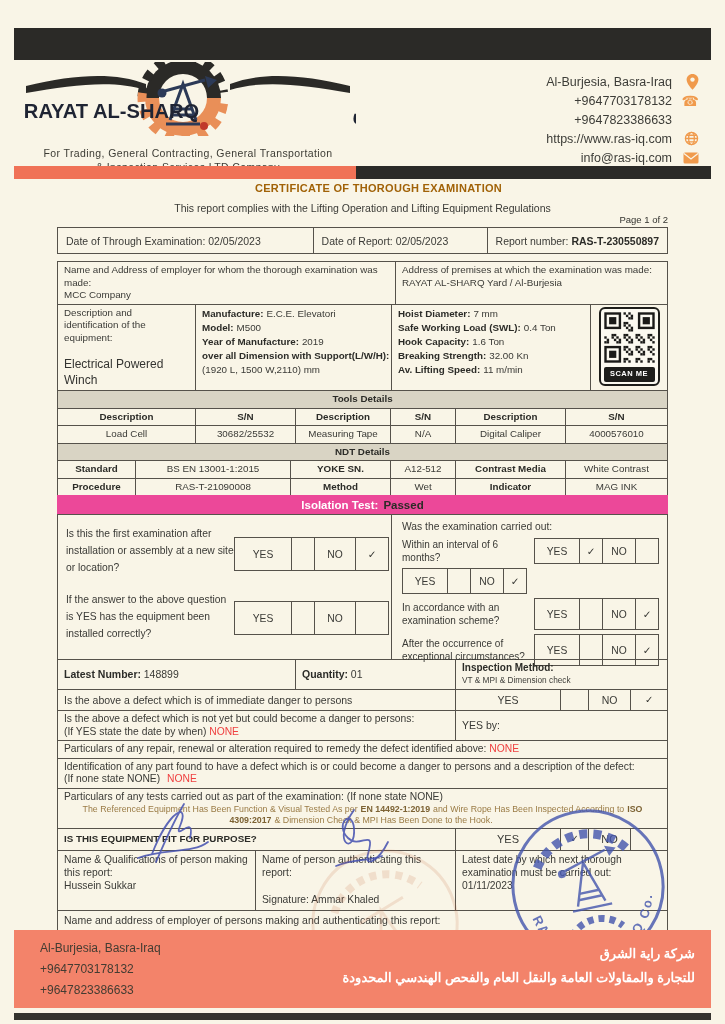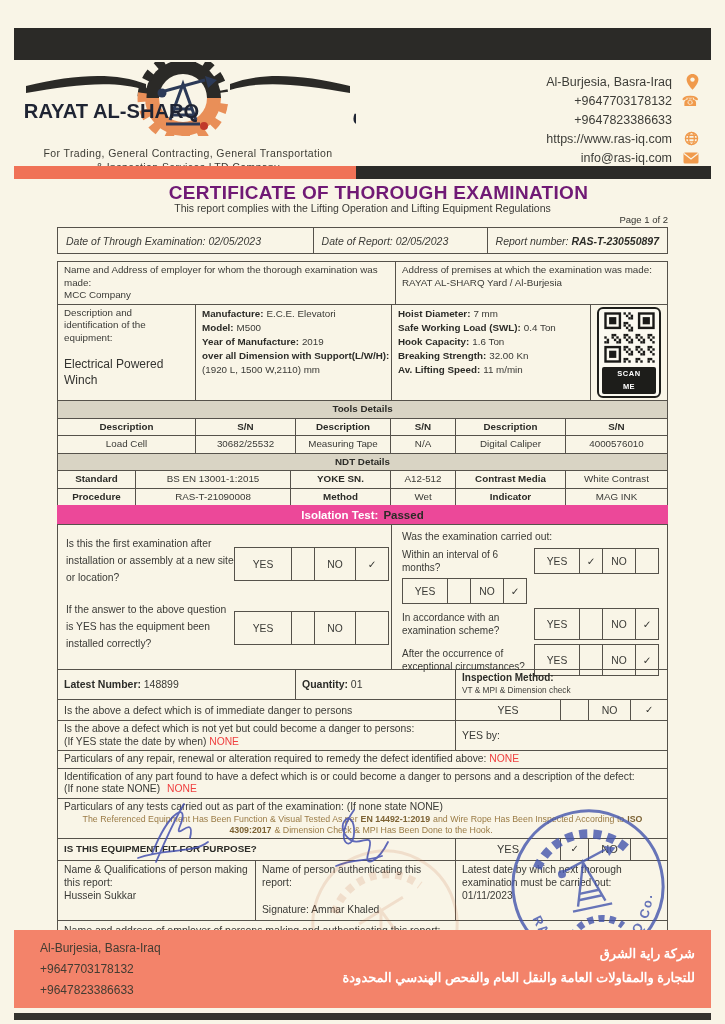--- a/index.html
+++ b/index.html
@@ -10,43 +10,43 @@
   .logo-wrap{position:absolute;left:20px;top:62px;width:336px;}
   .logo-svg{display:block;}
   .tagline{margin-top:10px;text-align:center;font-size:10.5px;letter-spacing:.4px;color:#3c3b34;line-height:14px;}
   .contact{position:absolute;right:26px;top:72px;width:250px;}
   .c-row{display:flex;justify-content:flex-end;align-items:center;height:19px;font-size:12.5px;color:#3d3d38;}
   .c-ic{width:22px;height:16px;display:flex;align-items:center;justify-content:flex-end;margin-left:5px;color:#f09a4c;font-size:14px;}
   .divider{position:absolute;left:14px;right:14px;top:166px;height:13px;display:flex;}
   .divider .seg1{width:49%;background:#f07257;}
   .divider .seg2{flex:1;background:#2b2a27;}
   
-  .doc-title{position:absolute;left:0;right:0;top:182px;text-align:center;font-size:19px;font-weight:bold;color:#701a75;letter-spacing:.3px;margin-left:32px;}
+  .doc-title{position:absolute;left:0;right:0;top:182px;text-align:center;font-size:11px;font-weight:bold;color:#a16207;letter-spacing:.3px;margin-left:32px;}
   .doc-sub{position:absolute;left:0;right:0;top:202px;text-align:center;font-size:10.5px;color:#3a3a36;}
   .page-ind{position:absolute;right:57px;top:214px;font-size:9.5px;color:#33332f;}
   
-  .date-tbl{position:absolute;left:57px;top:227px;width:611px;border-collapse:collapse;font-style:italic;}
+  .date-tbl{position:absolute;left:57px;top:227px;width:611px;border-collapse:collapse;}
   .date-tbl td{border:1px solid #56524b;font-size:10.5px;padding:4px 8px;height:17px;white-space:nowrap;}
   .cert-body{position:absolute;left:57px;top:262px;width:611px;}
   table.tbl{width:611px;border-collapse:collapse;table-layout:fixed;margin-top:-1px;}
   table.tbl td{border:1px solid #56524b;padding:2px 6px;vertical-align:top;font-size:9.8px;line-height:12.5px;
                overflow:hidden;}
   .b{font-weight:bold;color:#2c2c28;}
   .bu{font-weight:bold;color:#2c2c28;}
   .red{color:#ef4040;}
   .sec-row td{background:#d9d4c4;text-align:center;font-weight:bold;font-size:11px;color:#2c2c28;padding:2px;}
   .ctr td{text-align:center;vertical-align:middle;}
   .eline{margin:1.5px 0;white-space:nowrap;}
   .eline span{margin-right:3px;}
   .desc-val{font-size:12px;line-height:16px;margin-top:12px;color:#333330;}
   
   .qr-cell{text-align:center;vertical-align:middle;padding:2px;}
   .qrbox{display:inline-block;border:2px solid #1d1d1a;border-radius:6px;background:#fbf9f0;padding:3px 3px 2px;}
   .qr-label{display:block;background:#1d1d1a;color:#fff;font-size:7.5px;font-weight:bold;border-radius:2px;
-            padding:1px 12px;margin-top:1px;letter-spacing:.5px;}
+            padding:1px 2px;margin-top:1px;letter-spacing:.5px;}
   
   .iso-bar{margin-top:-1px;height:20px;background:#ec4899;display:flex;align-items:center;justify-content:center;
            font-size:11.5px;font-weight:bold;}
   .iso-bar .w{color:#fff;margin-right:5px;}
   .iso-bar .k{color:#2b2b27;}
   
   .qblock{margin-top:-1px;border:1px solid #56524b;height:146px;display:flex;box-sizing:border-box;}
   .q-left{width:333px;border-right:1px solid #56524b;position:relative;}
   .q-right{flex:1;padding:4px 8px 0 10px;box-sizing:border-box;}
   .q-text{position:absolute;left:8px;width:168px;font-size:10.3px;line-height:17px;color:#3a3a36;}

